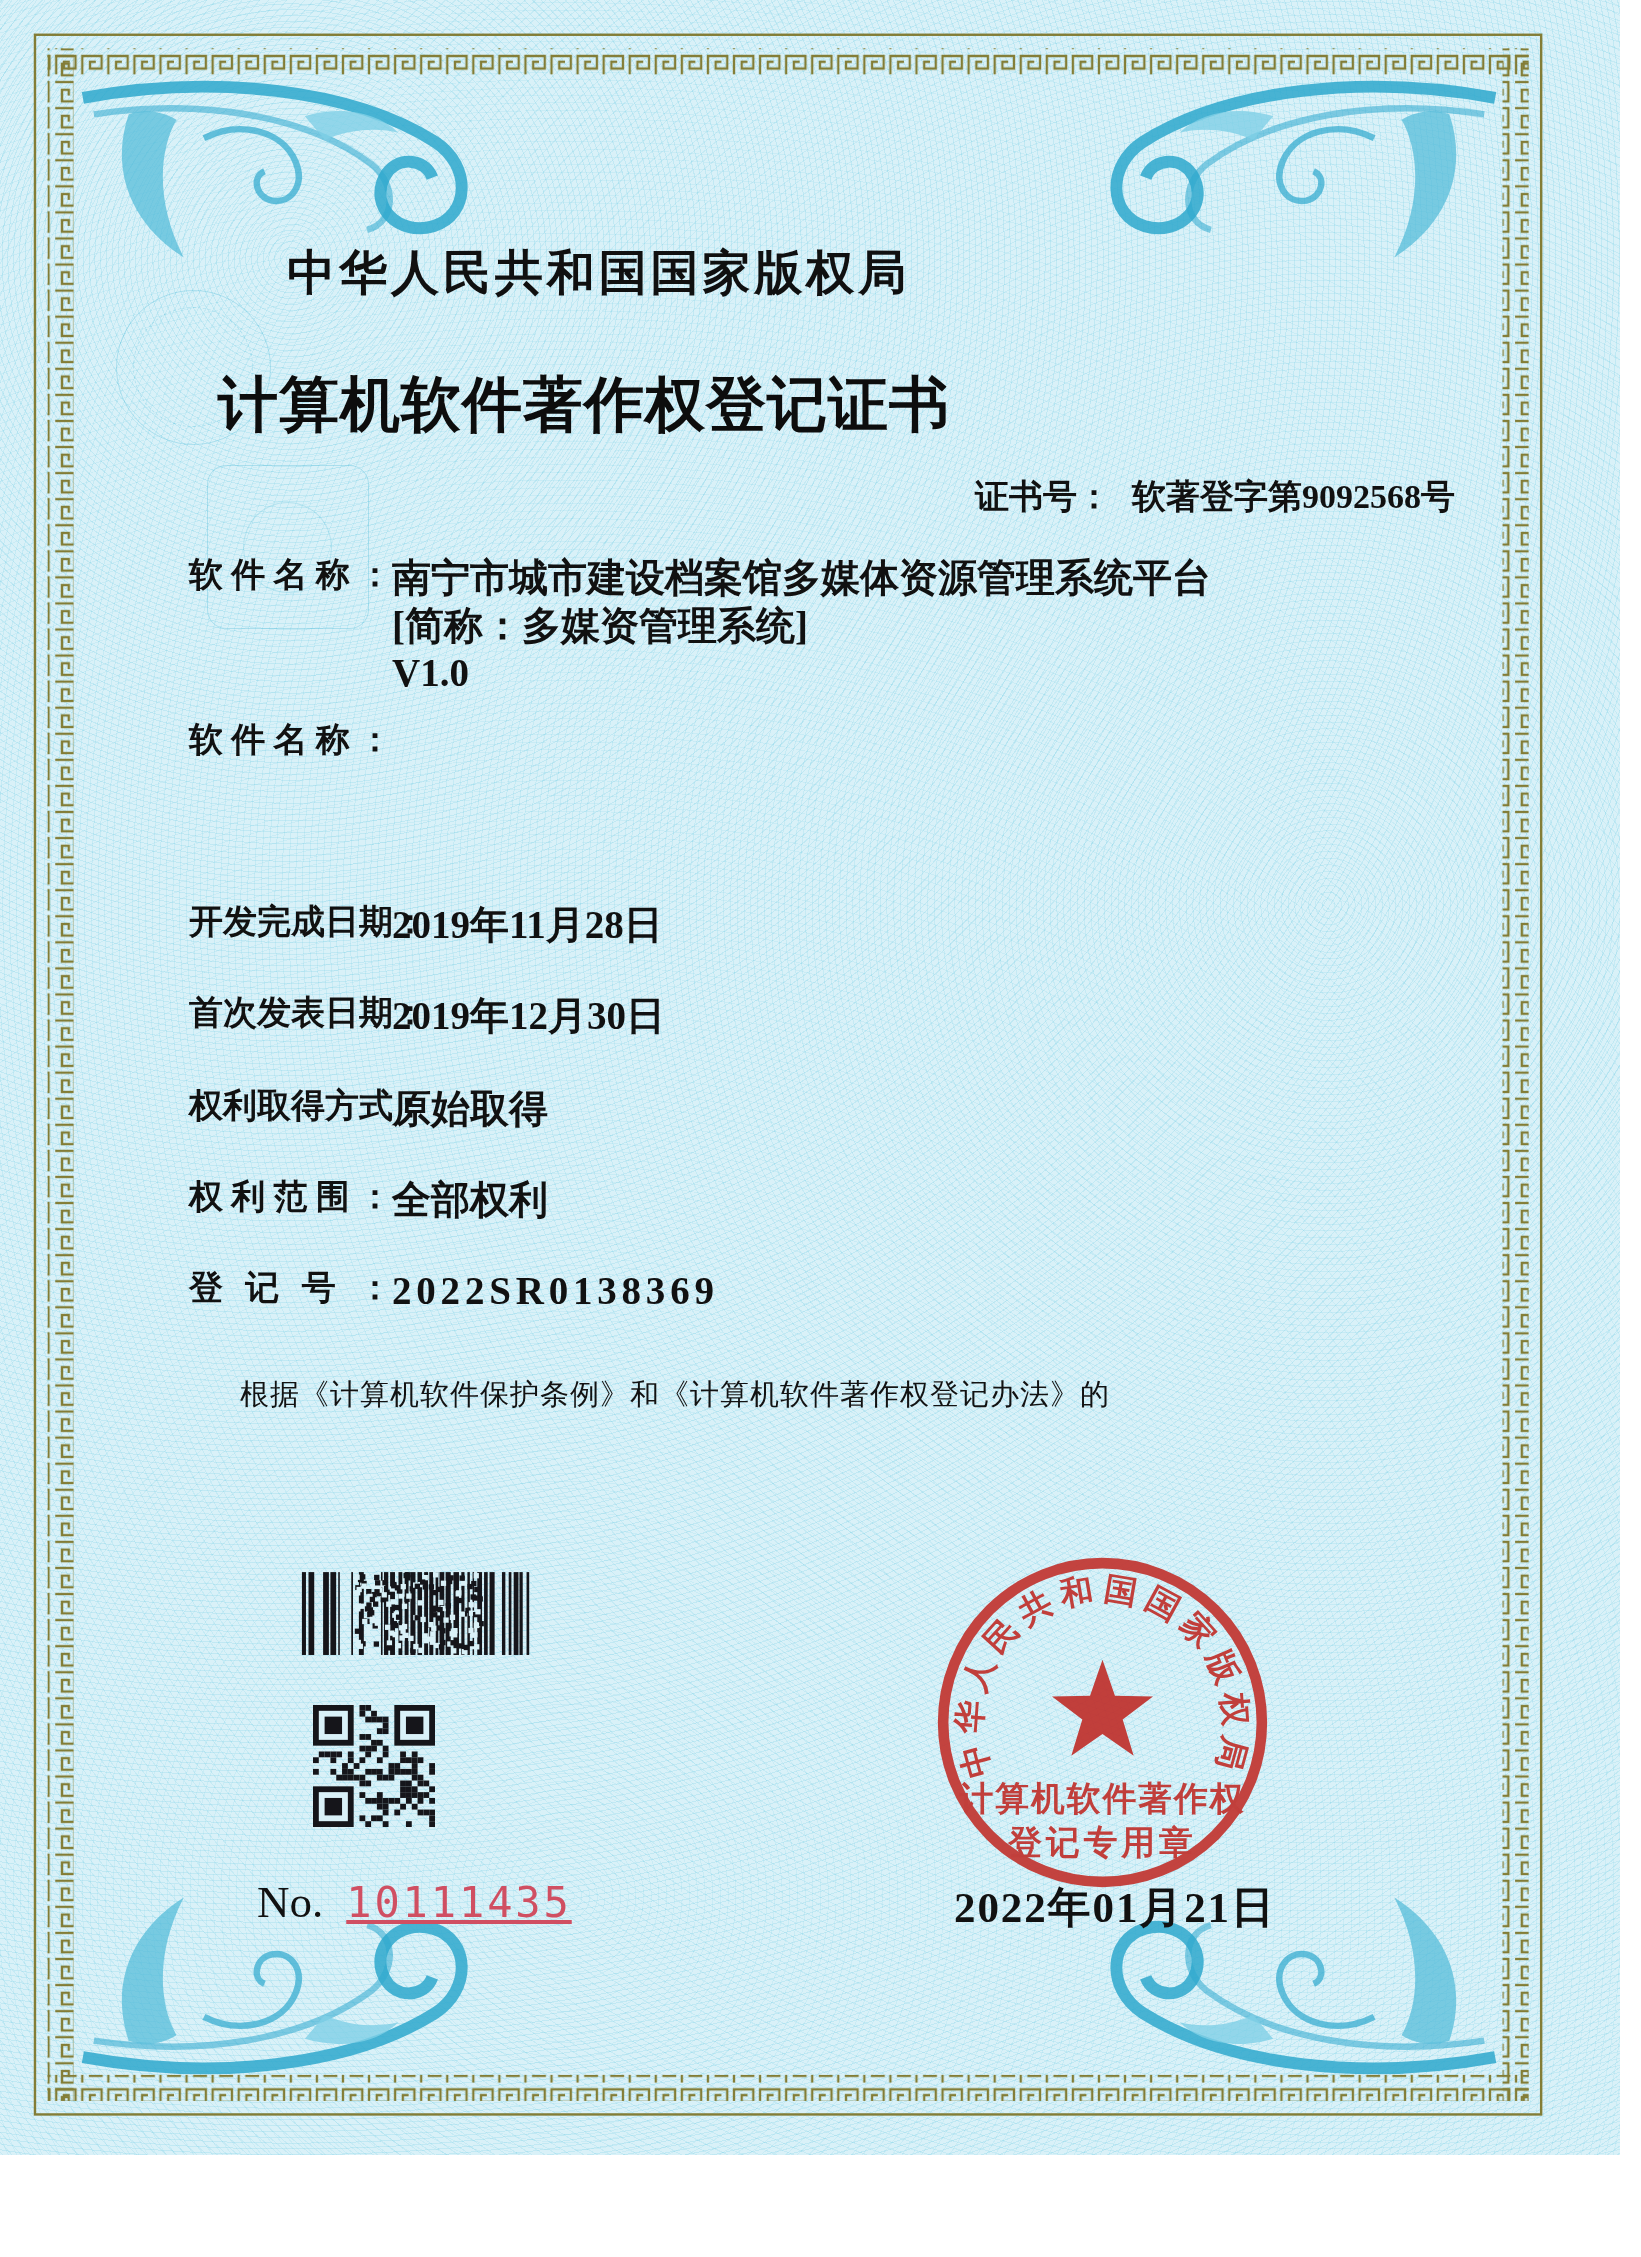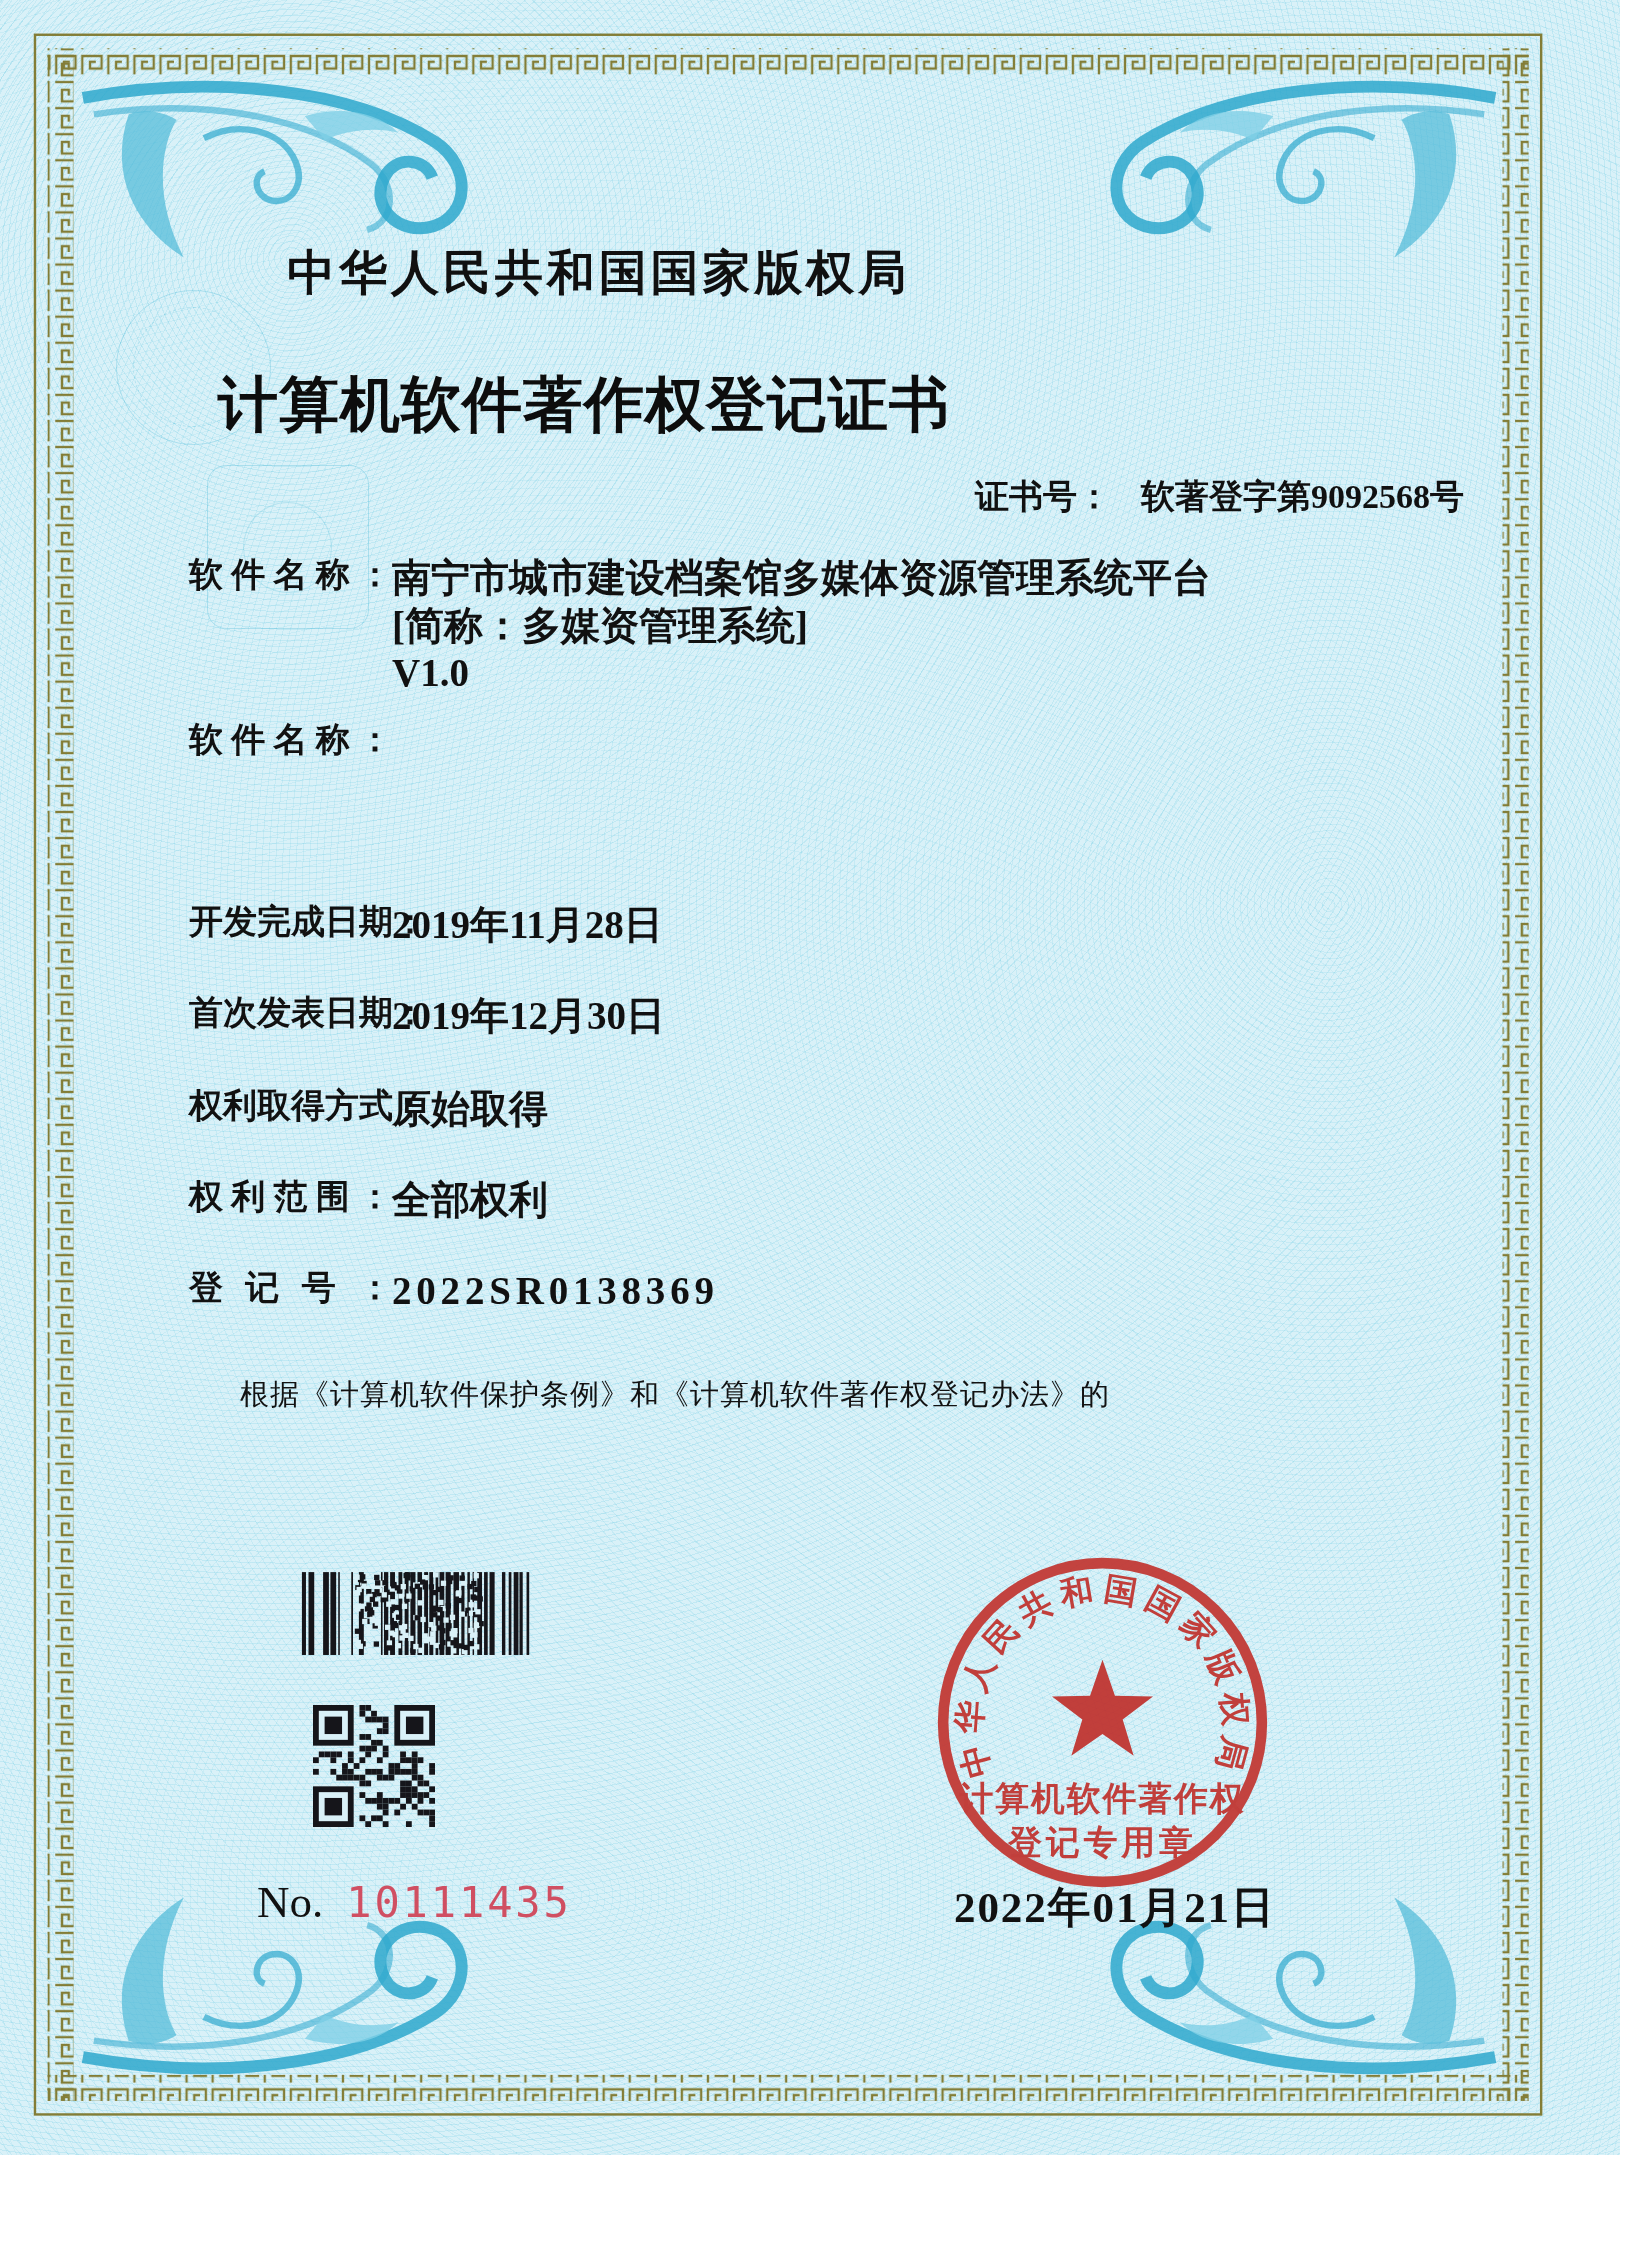--- a/index.html
+++ b/index.html
@@ -19,33 +19,33 @@
   .abs{position:absolute;}
   .authority-title{
     left:9.7px;top:241px;width:1178px;text-align:center;
     font-size:48px;font-weight:700;letter-spacing:3.9px;color:#101010;white-space:nowrap;
   }
   .cert-title{
     left:0px;top:365px;width:1168px;text-align:center;
     font-size:60px;font-weight:700;letter-spacing:1px;color:#0d0d0d;white-space:nowrap;
   }
   .cert-no{left:975px;top:474px;font-size:34px;font-weight:700;white-space:nowrap;}
-  .cert-no .v{margin-left:30px;}
+  .cert-no .v{margin-left:21px;}
   .frow{position:absolute;left:189px;display:flex;align-items:flex-start;white-space:nowrap;}
   .flabel{
     display:inline-block;width:203px;font-size:34px;font-weight:700;
     text-align:justify;text-align-last:justify;text-justify:inter-character;line-height:1.25;
   }
   .fvalue{font-size:39px;font-weight:700;line-height:1.22;}
   .fvalue .vline{display:block;}
   .statement-line{position:absolute;font-size:29px;font-weight:400;letter-spacing:1px;white-space:nowrap;color:#121212;}
   .serial{left:257px;top:1876px;font-size:45px;white-space:nowrap;}
   .serial .num{
     font-family:"DejaVu Sans Mono",monospace;font-size:42px;color:#d04f62;
-    letter-spacing:2.9px;margin-left:23px;
+    letter-spacing:2.9px;margin-left:23px;text-decoration:underline;
   }
   .issue-date{left:954px;top:1879px;font-size:43px;font-weight:700;letter-spacing:1.9px;white-space:nowrap;}
   .wm{position:absolute;border:1.9px solid rgba(70,185,215,0.32);}
   .wm-circle{left:116px;top:290px;width:153px;height:153px;border-radius:50%;}
   .wm-circle-inner{left:133px;top:307px;width:118px;height:118px;border-radius:50%;border-style:dashed;opacity:.8;}
   .wm-square{left:207px;top:465px;width:160px;height:162px;border-radius:19.3px;}
   .wm-square-inner{left:243px;top:502px;width:87px;height:89px;border-radius:50%;opacity:.75;}
 </style>
 </head>
 <body>

